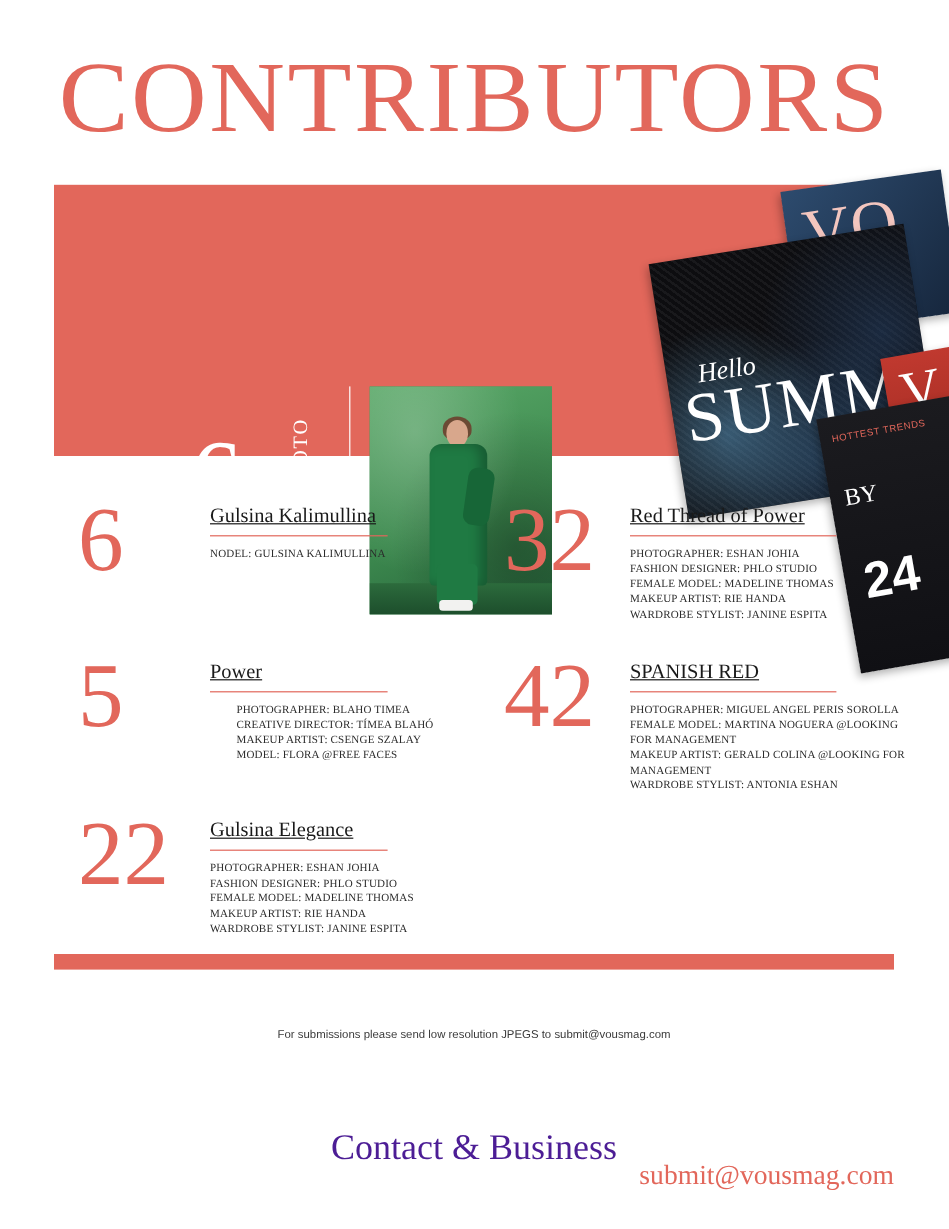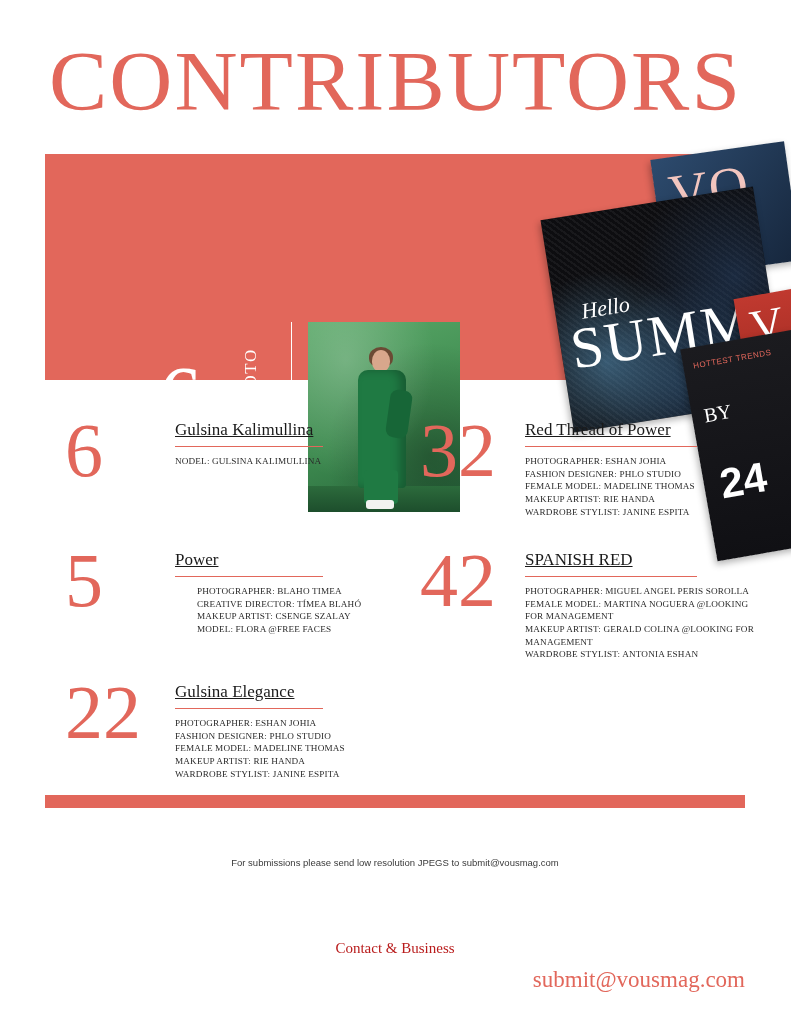--- a/index.html
+++ b/index.html
@@ -309,23 +309,23 @@
     font-family: "Liberation Sans", sans-serif;
     font-size: 9.5px;
     color: #3a3a3a;
     line-height: 1.5;
   }
   .contact-title {
     position: absolute;
     left: 45px; top: 928px;
     width: 700px;
     text-align: center;
-    color: #b91c1c;
-    font-family: "Liberation Serif", serif;
-    font-size: 15px;
+    color: #4c1d95;
+    font-family: "Liberation Serif", serif;
+    font-size: 30px;
   }
   .contact-email {
     position: absolute;
     left: 45px; top: 955px;
     width: 700px;
     text-align: right;
     color: #e2675b;
     font-family: "Liberation Serif", serif;
     font-size: 23px;
   }

